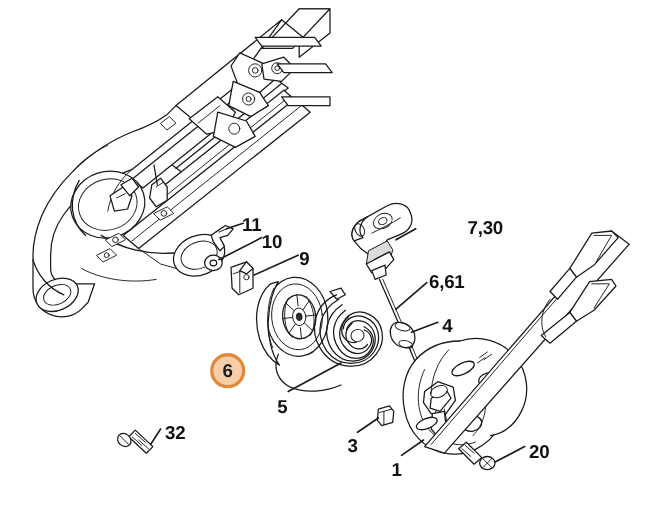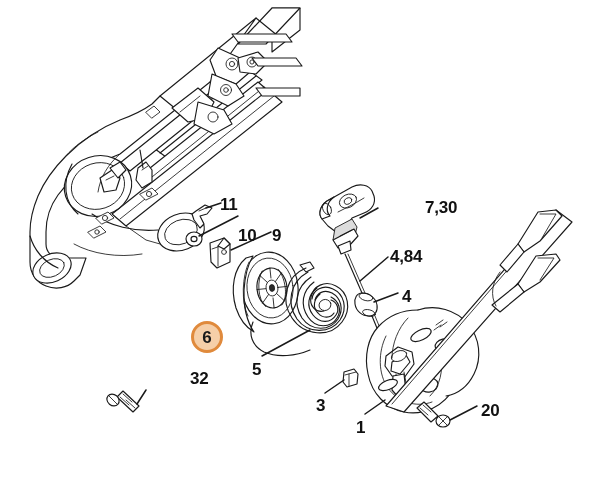--- a/index.html
+++ b/index.html
@@ -348,24 +348,24 @@
       <path class="lnf" d="M524 292 L518 284 L492 305 L500 312 Z"></path>
       <path class="lnt" d="M500 272 C492 282 490 296 496 306"></path>
     </g>
   </svg>
 
   <div class="hl-badge" style="left:191px; top:321px; background:#f6cfa8; border:3px solid #e08a3c;">
     <span>6</span>
   </div>
 
   <div class="callout-num" style="left:220px; top:196px;">11</div>
-  <div class="callout-num" style="left:238px; top:211px;margin-top:16px;">10</div>
+  <div class="callout-num" style="left:238px; top:211px;">10</div>
   <div class="callout-num" style="left:272px; top:227px;">9</div>
   <div class="callout-num" style="left:383px; top:199px;margin-left:42px;">7,30</div>
-  <div class="callout-num" style="left:390px; top:248px;">4,84</div>
+  <div class="callout-num" style="left:390px; top:248px;">6,61</div>
   <div class="callout-num" style="left:402px; top:288px;">4</div>
   <div class="callout-num" style="left:252px; top:361px;">5</div>
   <div class="callout-num" style="left:316px; top:397px;">3</div>
   <div class="callout-num" style="left:356px; top:419px;">1</div>
   <div class="callout-num" style="left:481px; top:402px;">20</div>
-  <div class="callout-num" style="left:150px; top:370px;margin-left:40px;">32</div>
+  <div class="callout-num" style="left:150px; top:385px;">32</div>
 
 </div>
 
 </body></html>

